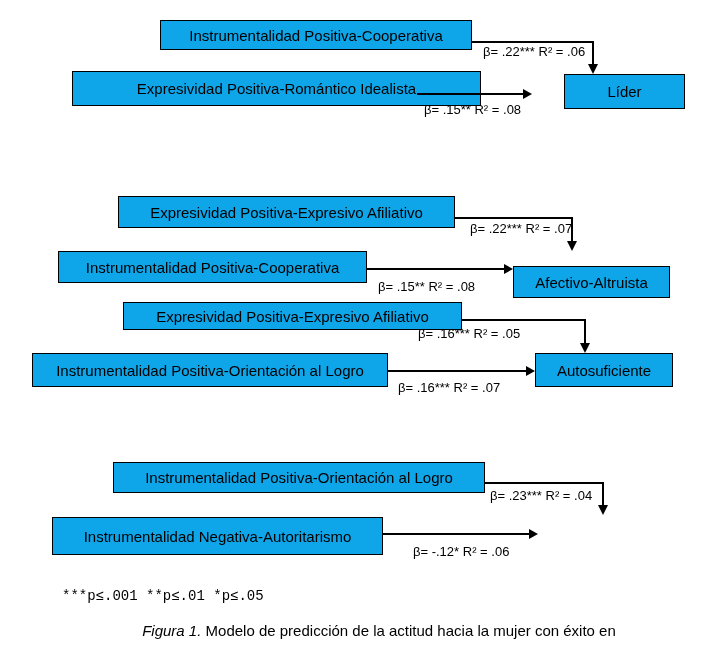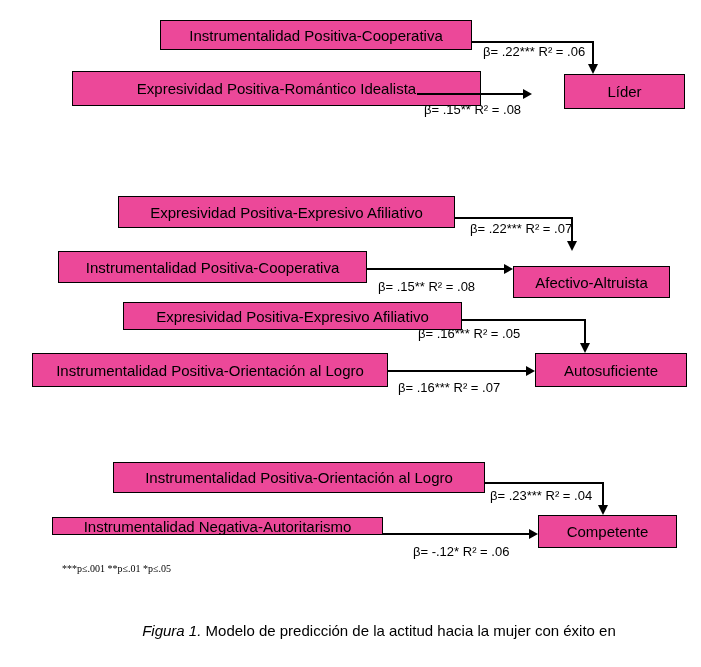--- a/index.html
+++ b/index.html
@@ -7,21 +7,21 @@
     position:relative;
     width:701px;height:667px;
     background:#ffffff;
     font-family:"Liberation Sans", sans-serif;
     color:#000;
     overflow:hidden;
   }
   .box{
     position:absolute;
     border:1px solid #000;
-    background:#ec4899;
+    background:#0ea5e9;
     display:flex;align-items:center;justify-content:center;
     font-size:15px;
     white-space:nowrap;
     box-sizing:border-box;
   }
   .coef{
     position:absolute;
     font-size:13px;
     white-space:nowrap;
     margin-top:33px;
@@ -35,23 +35,23 @@
     border-top:10px solid #000;
   }
   .ah-right{
     position:absolute;width:0;height:0;
     border-top:5px solid transparent;
     border-bottom:5px solid transparent;
     border-left:9px solid #000;
   }
   .footnote{
     position:absolute;
-    left:62px;top:563px;
-    font-family:Liberation Serif, serif;
-    font-size:10px;
+    left:62px;top:588px;
+    font-family:Liberation Mono, monospace;
+    font-size:14px;
     white-space:nowrap;
   }
   .caption{
     position:absolute;
     left:78px;top:620px;width:560px;
     text-align:center;
     font-size:15px;
     line-height:1.4;
   }
   .caption .cap-prefix{font-style:italic;margin-left:42px;}
@@ -91,34 +91,33 @@
   <div class="coef" style="left:418px;top:293px">β= .16*** R² = .05</div>
   <div class="hline" style="left:461px;top:319px;width:125px"></div>
   <div class="vline" style="left:584px;top:319px;height:25px"></div>
   <div class="ah-down" style="left:580px;top:343px"></div>
 
   <div class="box" style="left:32px;top:353px;width:356px;height:34px">Instrumentalidad Positiva-Orientación al Logro</div>
   <div class="coef" style="left:398px;top:347px">β= .16*** R² = .07</div>
   <div class="hline" style="left:387px;top:370px;width:139px"></div>
   <div class="ah-right" style="left:526px;top:366px"></div>
 
-  <div class="box" style="left:535px;top:353px;width:152px;height:34px">Autosuficiente</div>
+  <div class="box" style="left:535px;top:353px;width:138px;height:34px">Autosuficiente</div>
 
   <div class="box" style="left:113px;top:462px;width:372px;height:31px">Instrumentalidad Positiva-Orientación al Logro</div>
   <div class="coef" style="left:490px;top:455px">β= .23*** R² = .04</div>
   <div class="hline" style="left:484px;top:482px;width:120px"></div>
   <div class="vline" style="left:602px;top:482px;height:24px"></div>
   <div class="ah-down" style="left:598px;top:505px"></div>
 
-  <div class="box" style="left:52px;top:517px;width:331px;height:18px">Instrumentalidad Negativa-Autoritarismo</div>
+  <div class="box" style="left:52px;top:517px;width:331px;height:38px">Instrumentalidad Negativa-Autoritarismo</div>
   <div class="coef" style="left:413px;top:511px">β= -.12* R² = .06</div>
   <div class="hline" style="left:382px;top:533px;width:147px"></div>
   <div class="ah-right" style="left:529px;top:529px"></div>
 
-  <div class="box" style="left:538px;top:515px;width:139px;height:33px">Competente</div>
 
   <div class="footnote">***p≤.001 **p≤.01 *p≤.05</div>
 
   <div class="caption">
     <div><span class="cap-prefix">Figura 1.</span><span> Modelo de predicción de la actitud hacia la mujer con éxito en</span></div>
   </div>
 
 </div>
 
 </body></html>

